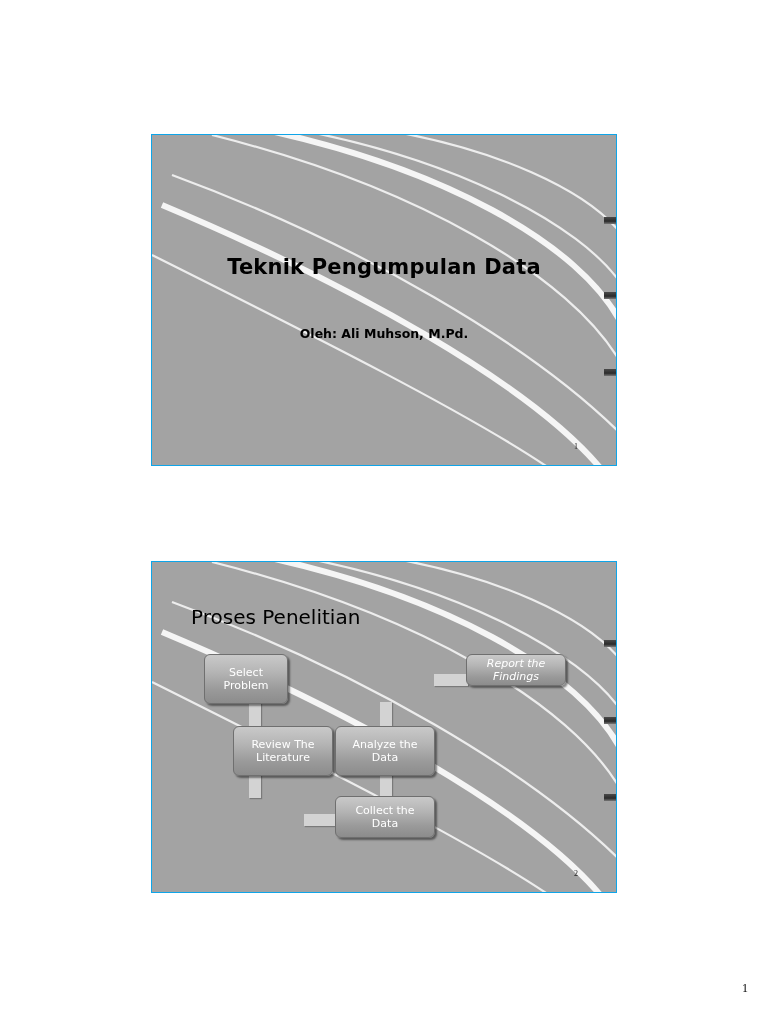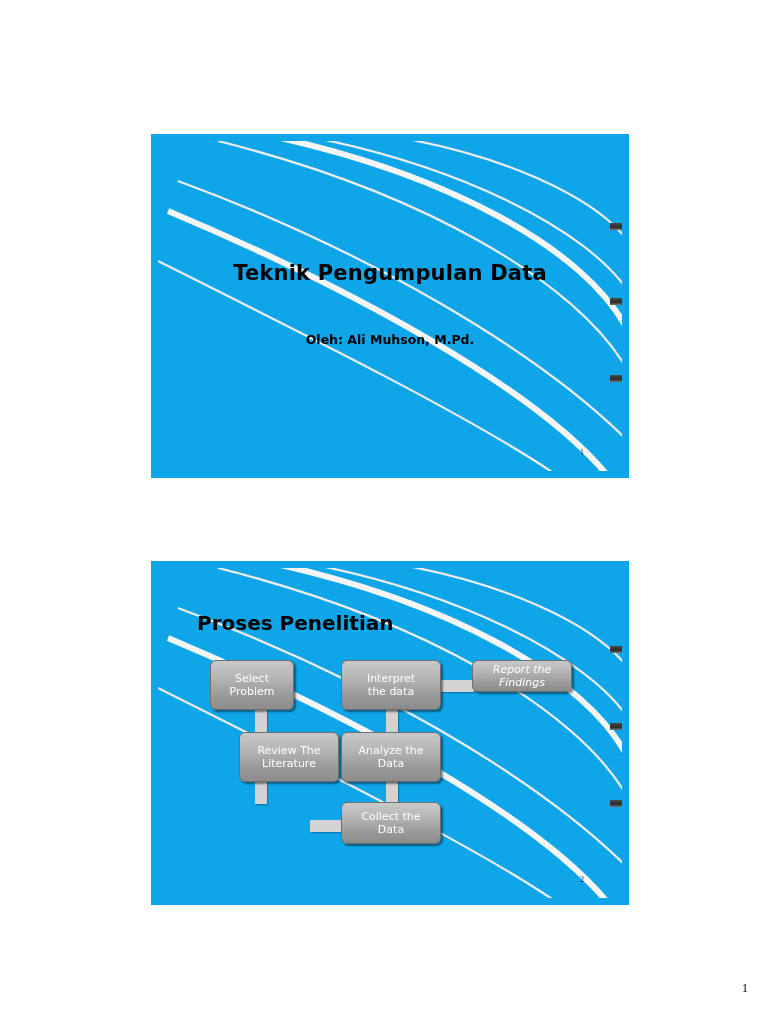--- a/index.html
+++ b/index.html
@@ -12,22 +12,22 @@
     height: 1024px;
     position: relative;
     font-family: "DejaVu Sans", sans-serif;
     color: #000;
     overflow: hidden;
   }
 
   
   .slide {
     position: absolute;
-    border: 7px solid #0ea5e9;
-    background: #0ea5e9;
+    border: 1px solid #0ea5e9;
+    background: #a3a3a3;
     overflow: hidden;
   }
   #slide-1 {
     left: 151px;
     top: 134px;
     width: 464px;
     height: 330px;
   }
   #slide-2 {
     left: 151px;
@@ -84,21 +84,21 @@
     color: #222;
     font-family: "Liberation Serif", serif;
   }
 
   
   #s2-title {
     position: absolute;
     left: 39px;
     top: 43px;
     font-size: 20px;
-    font-weight: bold;
+    font-weight: normal;
   }
 
   .diagram {
     position: absolute;
     left: 52px;
     top: 92px;
     width: 380px;
     height: 200px;
   }
   .node {
@@ -207,24 +207,20 @@
     <div class="node" style="left:131px; top:142px; width:100px; height:42px;">
       <span>Collect the
 Data</span>
     </div>
 
     <div class="node" style="left:131px; top:72px;  width:100px; height:50px;">
       <span>Analyze the
 Data</span>
     </div>
 
-    <div class="node" style="left:131px; top:0px;   width:100px; height:50px;">
-      <span>Interpret
-the data</span>
-    </div>
 
     <div class="node" style="left:262px; top:0px;   width:100px; height:32px;font-style:italic;">
       <span>Report the
 Findings</span>
     </div>
   </div>
 
   <div class="page-num">2</div>
 </div>
 

